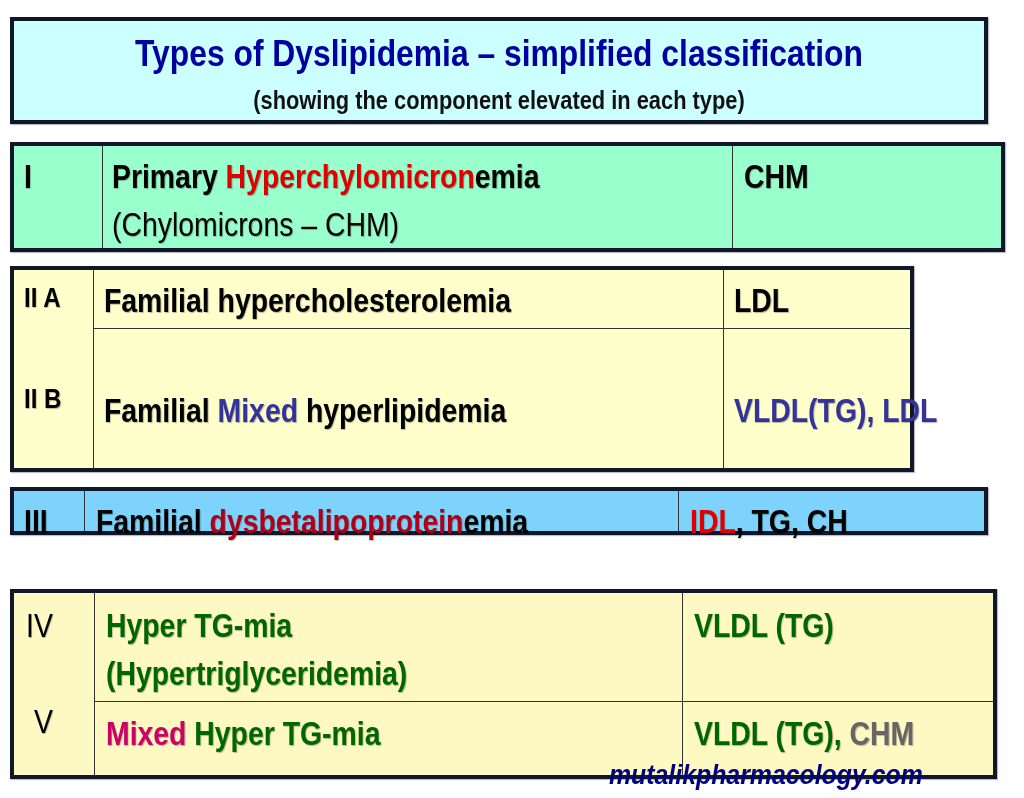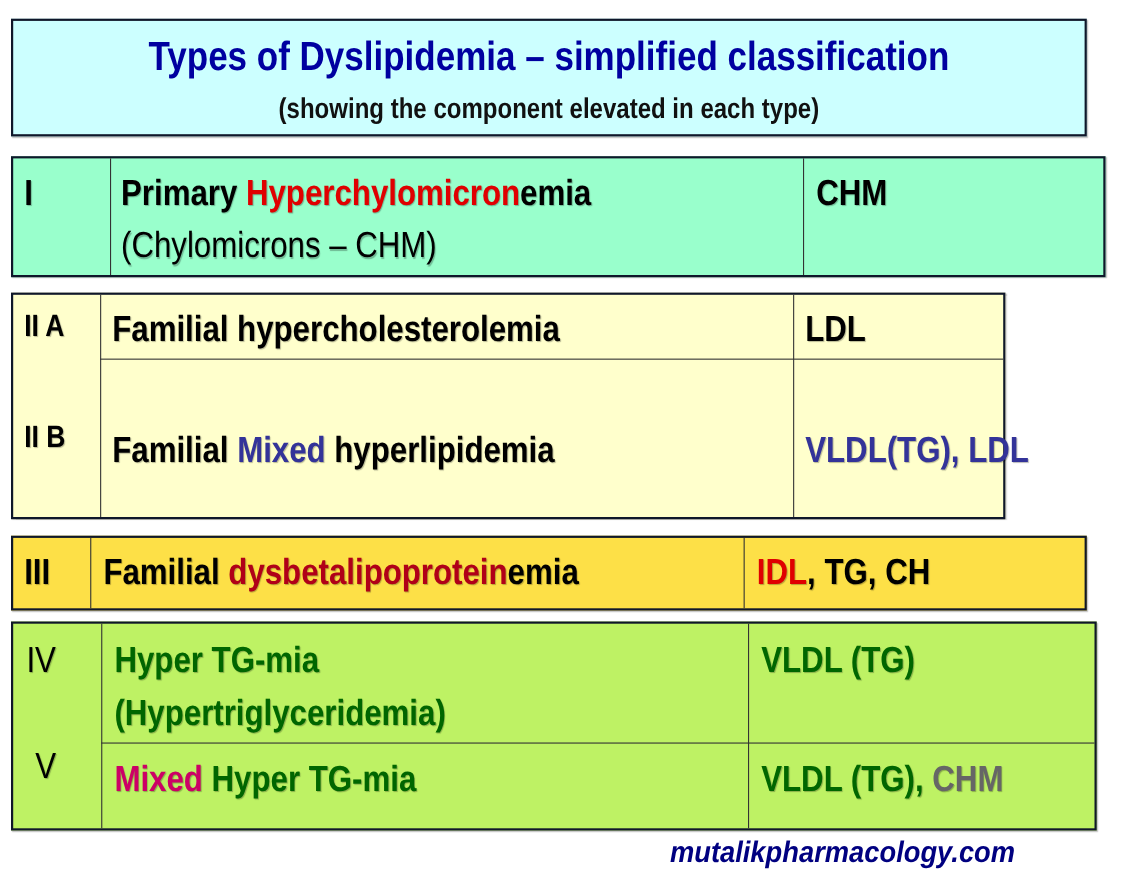--- a/index.html
+++ b/index.html
@@ -2,21 +2,21 @@
 <html><head>
 <meta charset="utf-8">
 <style>
   html, body { margin: 0; padding: 0; }
   body {
     width: 1024px; height: 798px; background: #ffffff; position: relative; overflow: hidden;
     font-family: "Liberation Sans", sans-serif;
   }
   .box {
     position: absolute; box-sizing: border-box;
-    border: 2px solid #0f172a;
+    border: 4px solid #0f172a;
     box-shadow: 1px 1px 1px rgba(0,0,0,0.25);
   }
   .txt {
     position: absolute; font-weight: bold; white-space: nowrap;
     text-shadow: 1px 1px 1px rgba(0,0,0,0.28);
     transform-origin: left top;
   }
   .vline { position: absolute; top: 0; bottom: 0; width: 0; border-left: 1.5px solid #333333; }
   .hline { position: absolute; left: 0; right: 0; height: 0; border-top: 1.5px solid #333333; }
 
@@ -25,23 +25,23 @@
   #title-main { position: absolute; left: 0; right: 0; top: 12px; text-align: center;
     font-size: 37px; font-weight: bold; color: #0000a0; transform: scaleX(0.86); }
   #title-sub { position: absolute; left: 0; right: 0; top: 64px; text-align: center;
     font-size: 26px; font-weight: bold; color: #111111; transform: scaleX(0.84); }
 
   
   #type1 { left: 10px; top: 142px; width: 995px; height: 110px; background: #99ffcc; }
   
   #type2 { left: 10px; top: 266px; width: 904px; height: 206px; background: #ffffcc; }
   
-  #type3 { left: 10px; top: 487px; width: 978px; height: 68px; background: #fde047; text-align: center; }
+  #type3 { left: 10px; top: 487px; width: 978px; height: 48px; background: #7dd3fc; text-align: center; }
   
-  #type45 { left: 10px; top: 565px; width: 987px; height: 190px; background: #bef264; }
+  #type45 { left: 10px; top: 589px; width: 987px; height: 190px; background: #fef9c3; }
 
   .c-black { color: #000000; }
   .c-red { color: #e00000; }
   .c-darkred { color: #b00018; }
   .c-blue { color: #333399; }
   .c-green { color: #006600; }
   .c-magenta { color: #cc0066; }
   .c-gray { color: #666666; }
 
   .f32 { font-size: 33px; }

